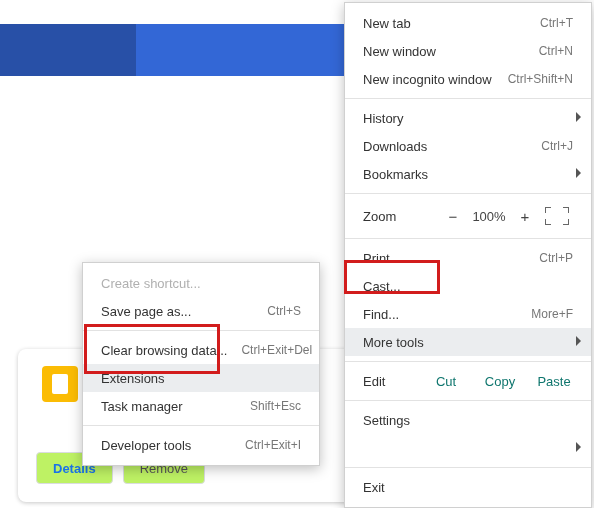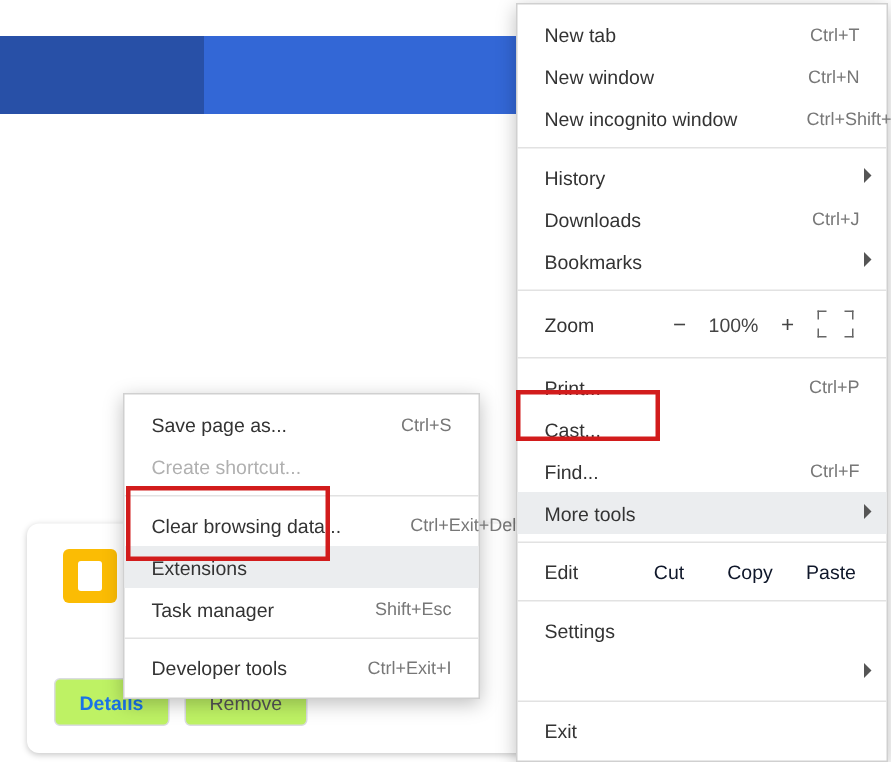--- a/index.html
+++ b/index.html
@@ -76,21 +76,20 @@
   .menu.main { left:344px; top:2px; width:248px; }
   .menu.sub  { left:82px;  top:262px; width:238px; }
 
   .mi {
     display:flex; align-items:center;
     height:28px;
     padding:0 18px;
     position:relative;
     white-space:nowrap;
     cursor:default;
-    gap:32px;
   }
   .mi .lbl { flex:1; }
   .mi .sc  { color:#777; font-size:12px; padding-left:14px; }
   .mi .arrow {
     position:absolute; right:10px; top:8px;
     border-left:5px solid #555;
     border-top:5px solid transparent;
     border-bottom:5px solid transparent;
   }
   .mi.hl { background:#ebedef; }
@@ -119,21 +118,21 @@
   .full i:nth-child(2){top:0;right:0;border-left:none;border-bottom:none;}
   .full i:nth-child(3){bottom:0;left:0;border-right:none;border-top:none;}
   .full i:nth-child(4){bottom:0;right:0;border-left:none;border-top:none;}
 
   .edit-row {
     display:flex; align-items:center;
     height:28px; padding:0 10px 0 18px;
   }
   .edit-row .lbl { width:56px; }
   .edit-row .eb {
-    flex:1; text-align:center; color:#0f172a;
+    flex:1; text-align:center; color:#0f766e;
   }
 
   .redbox {
     position:absolute;
     border:3px solid #d21c1c;
     pointer-events:none;
   }
   .redbox.r1 { left:344px; top:260px; width:96px; height:34px; }
   .redbox.r2 { left:84px;  top:324px; width:136px; height:50px; }
 </style>
@@ -149,26 +148,26 @@
       <span></span>
     </div>
   <div class="card-btns">
     <button class="btn">Details</button>
     <button class="btn remove">Remove</button>
   </div>
   <div class="toggle"></div>
 </div>
 
 <div class="menu sub">
+  <div class="mi disabled">
+    <span class="lbl">Create shortcut...</span>
+  </div>
   <div class="mi">
     <span class="lbl">Save page as...</span>
       <span class="sc">Ctrl+S</span>
-  </div>
-  <div class="mi disabled">
-    <span class="lbl">Create shortcut...</span>
   </div>
   <div class="sep"></div>
   <div class="mi">
     <span class="lbl">Clear browsing data...</span>
       <span class="sc">Ctrl+Exit+Del</span>
   </div>
   <div class="mi hl">
     <span class="lbl">Extensions</span>
   </div>
   <div class="mi">
@@ -224,21 +223,21 @@
   <div class="sep"></div>
   <div class="mi">
     <span class="lbl">Print...</span>
       <span class="sc">Ctrl+P</span>
   </div>
   <div class="mi">
     <span class="lbl">Cast...</span>
   </div>
   <div class="mi">
     <span class="lbl">Find...</span>
-      <span class="sc">Ctrl+F</span>
+      <span class="sc">More+F</span>
   </div>
   <div class="mi hl">
     <span class="lbl">More tools</span>
       <span class="arrow"></span>
   </div>
   <div class="sep"></div>
   <div class="edit-row">
     <span class="lbl">Edit</span>
     <span class="eb">Cut</span>
     <span class="eb">Copy</span>

